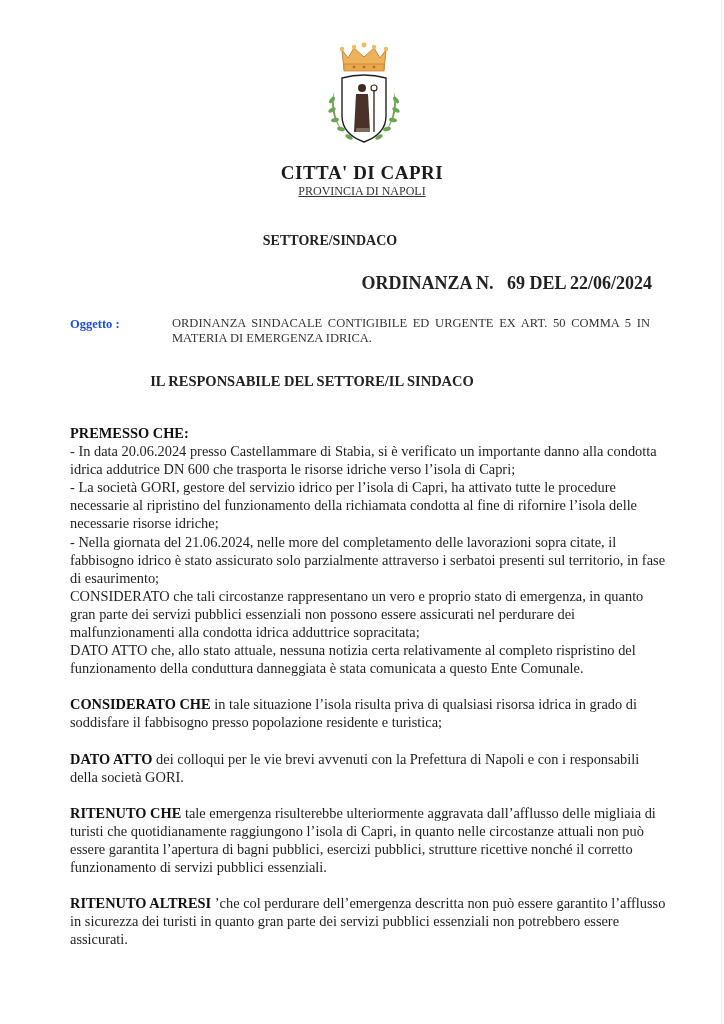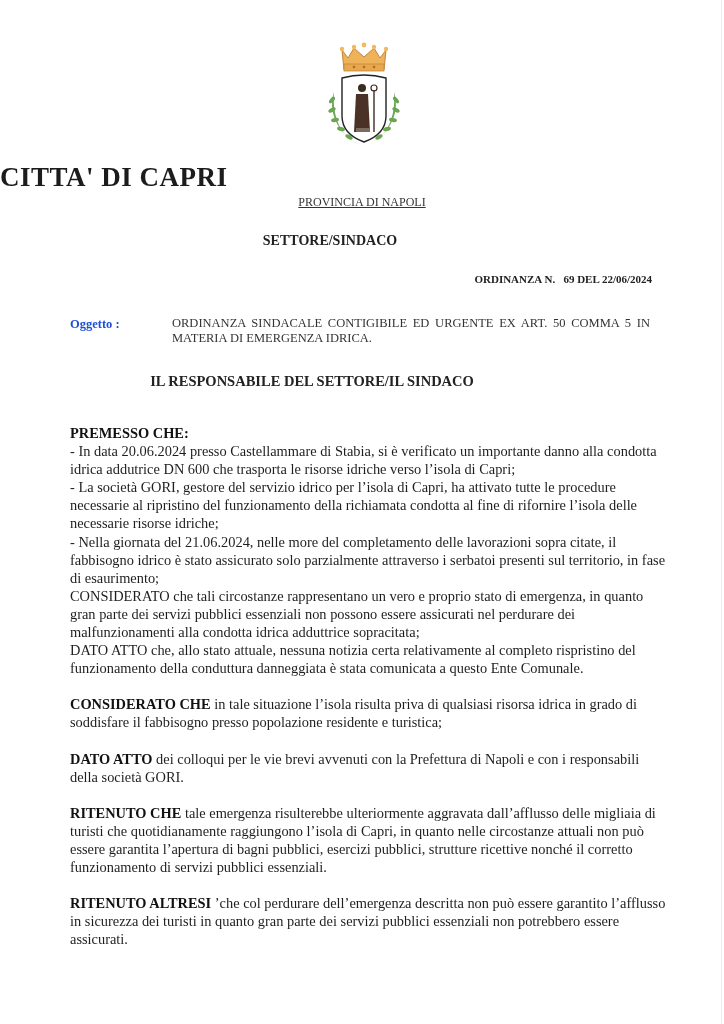--- a/index.html
+++ b/index.html
@@ -3,34 +3,34 @@
   <meta charset="utf-8">
   <style>
     html, body { margin: 0; padding: 0; background: #ffffff; }
     body {
       width: 724px; height: 1024px; position: relative; overflow: hidden;
       font-family: "Liberation Serif", "DejaVu Serif", serif;
       color: #1a1a1a;
     }
     .emblem { position: absolute; left: 318px; top: 40px; width: 92px; height: 112px; }
     .city-title {
-      position: absolute; left: 0; width: 724px; top: 162px; 
-      font-weight: bold; font-size: 27px; letter-spacing: 0.5px; color: #1c1c1c;
+      position: absolute; left: 0; width: 724px; top: 162px; text-align: center;
+      font-weight: bold; font-size: 19px; letter-spacing: 0.5px; color: #1c1c1c;
     }
     .province {
-      position: absolute; left: 0; width: 724px; top: 195px; text-align: center;
+      position: absolute; left: 0; width: 724px; top: 184px; text-align: center;
       font-size: 12px; text-decoration: underline; color: #333;
     }
     .sector {
       position: absolute; left: 0; width: 660px; top: 233px; text-align: center;
       font-weight: bold; font-size: 14px; color: #222;
     }
     .ordinance {
       position: absolute; right: 72px; top: 273px;
-      font-weight: bold; font-size: 11px; color: #222; white-space: pre;
+      font-weight: bold; font-size: 18px; color: #222; white-space: pre;
     }
     .subject-label {
       position: absolute; left: 70px; top: 317px; font-weight: bold; font-size: 12.5px; color: #1d4ed8;
     }
     .subject-text {
       position: absolute; left: 172px; top: 316px; width: 478px;
       font-size: 12.5px; line-height: 15px; color: #333; text-align: justify;
     }
     .responsible {
       position: absolute; left: 0; width: 624px; top: 373px; text-align: center;

